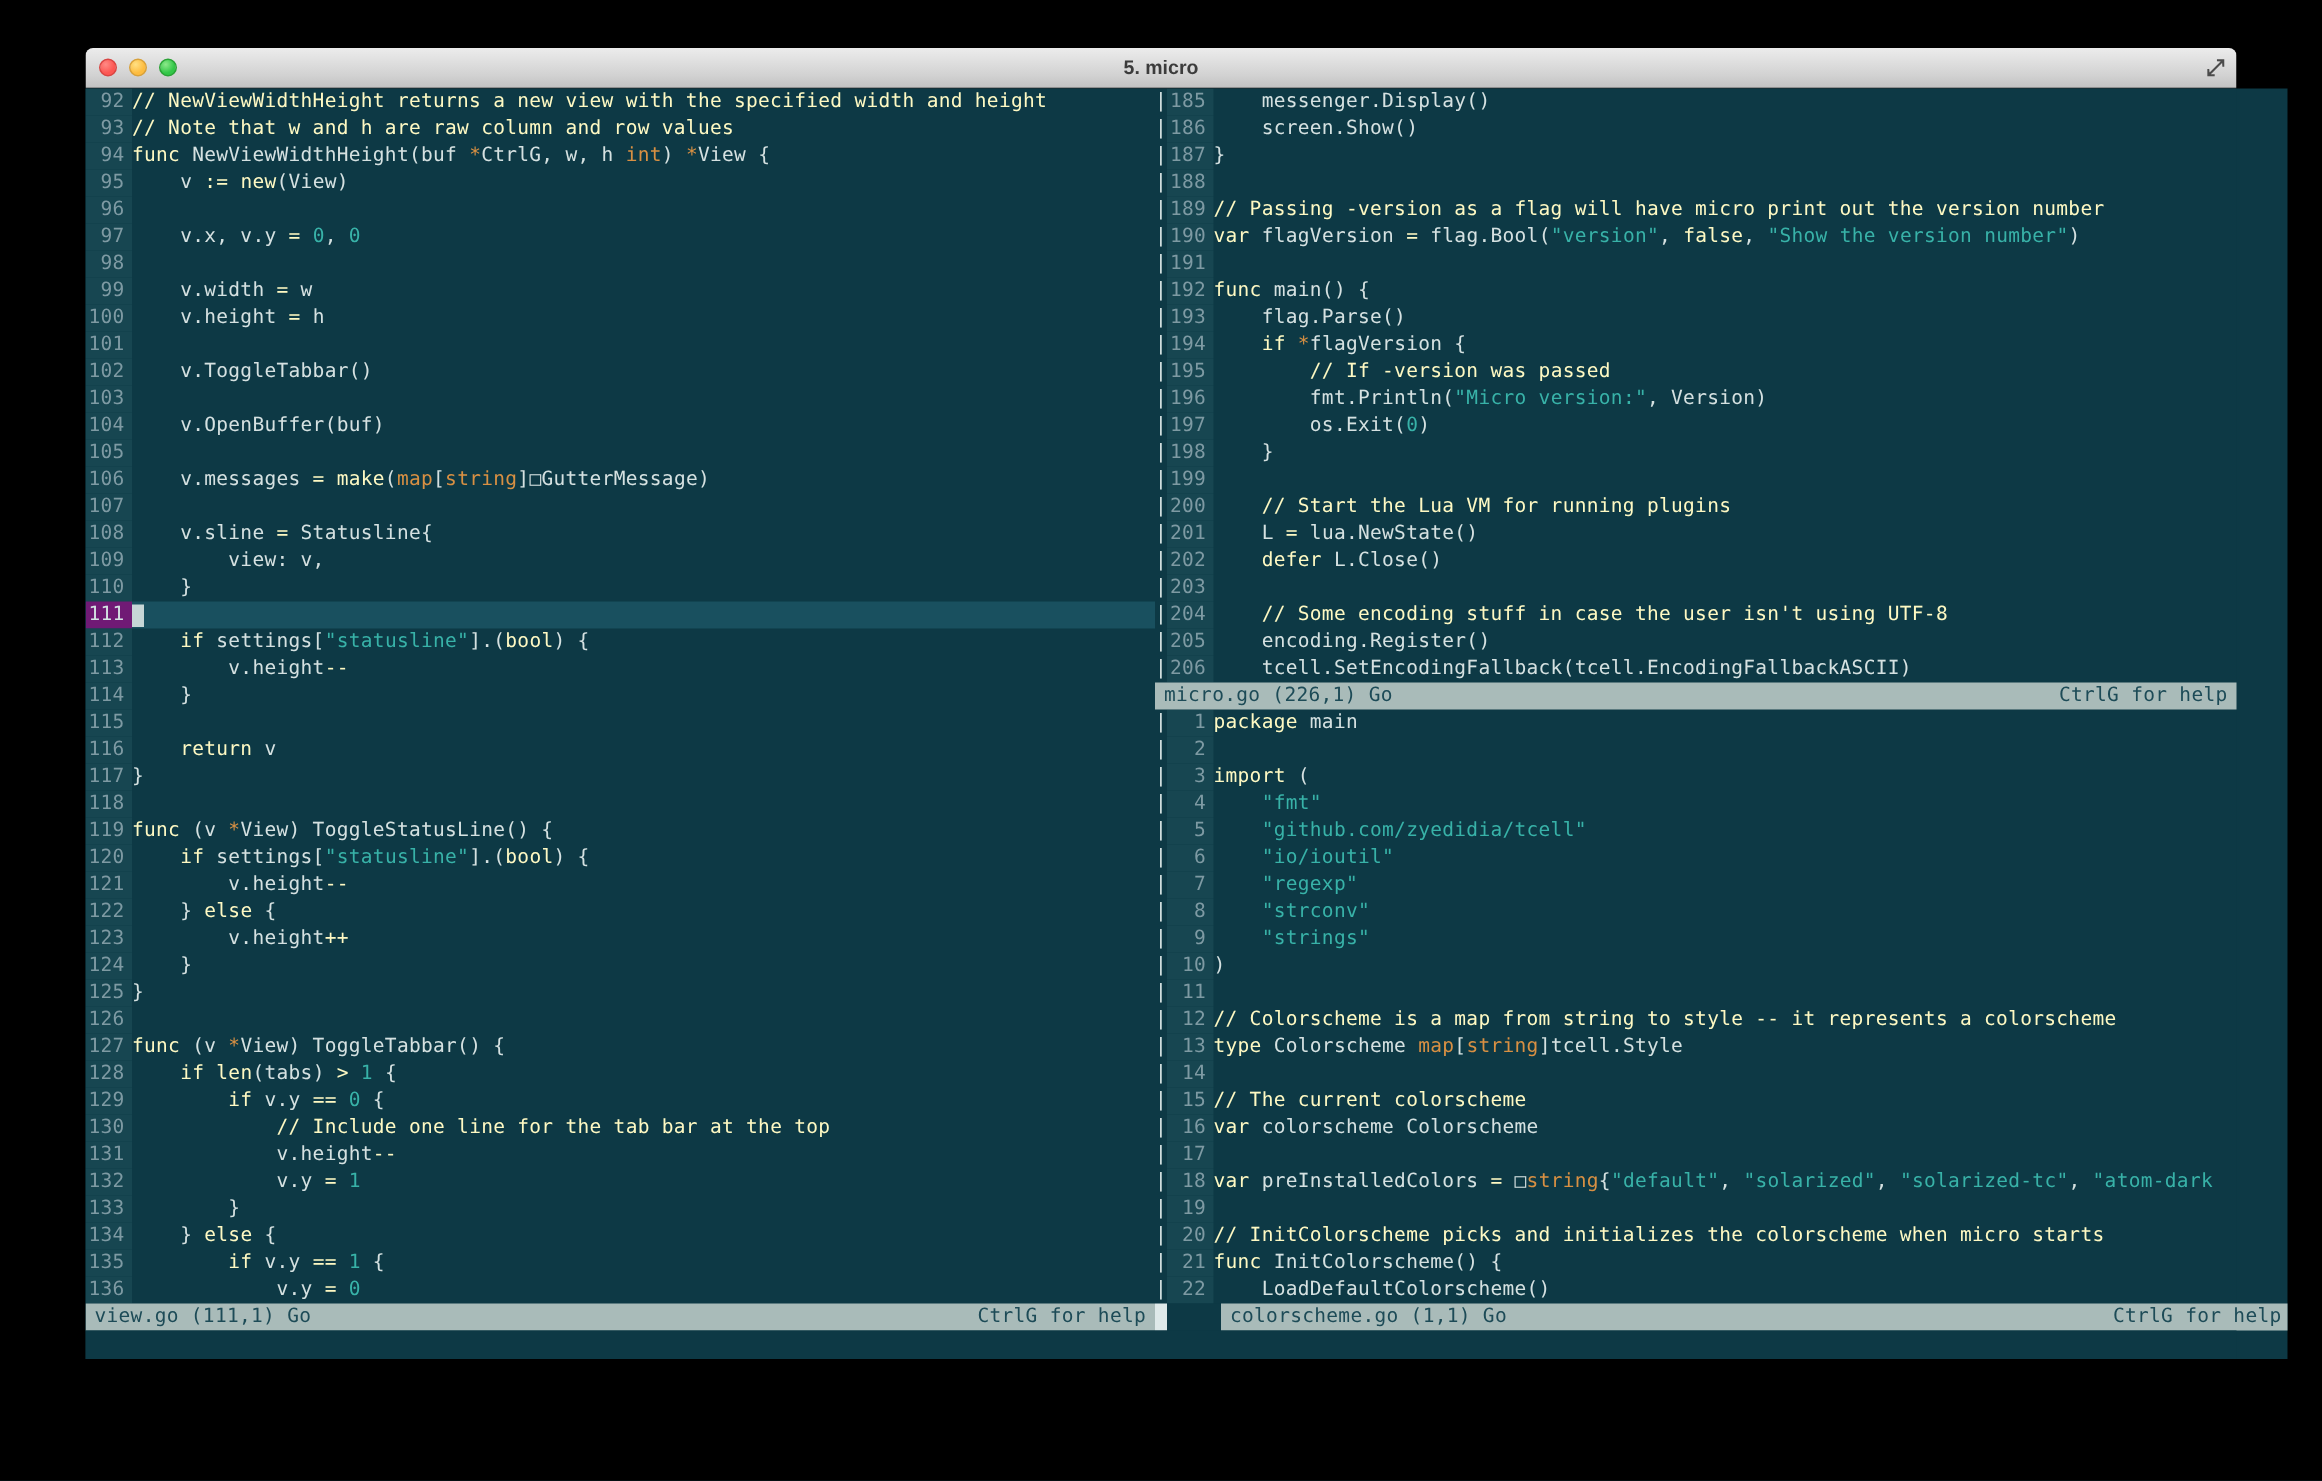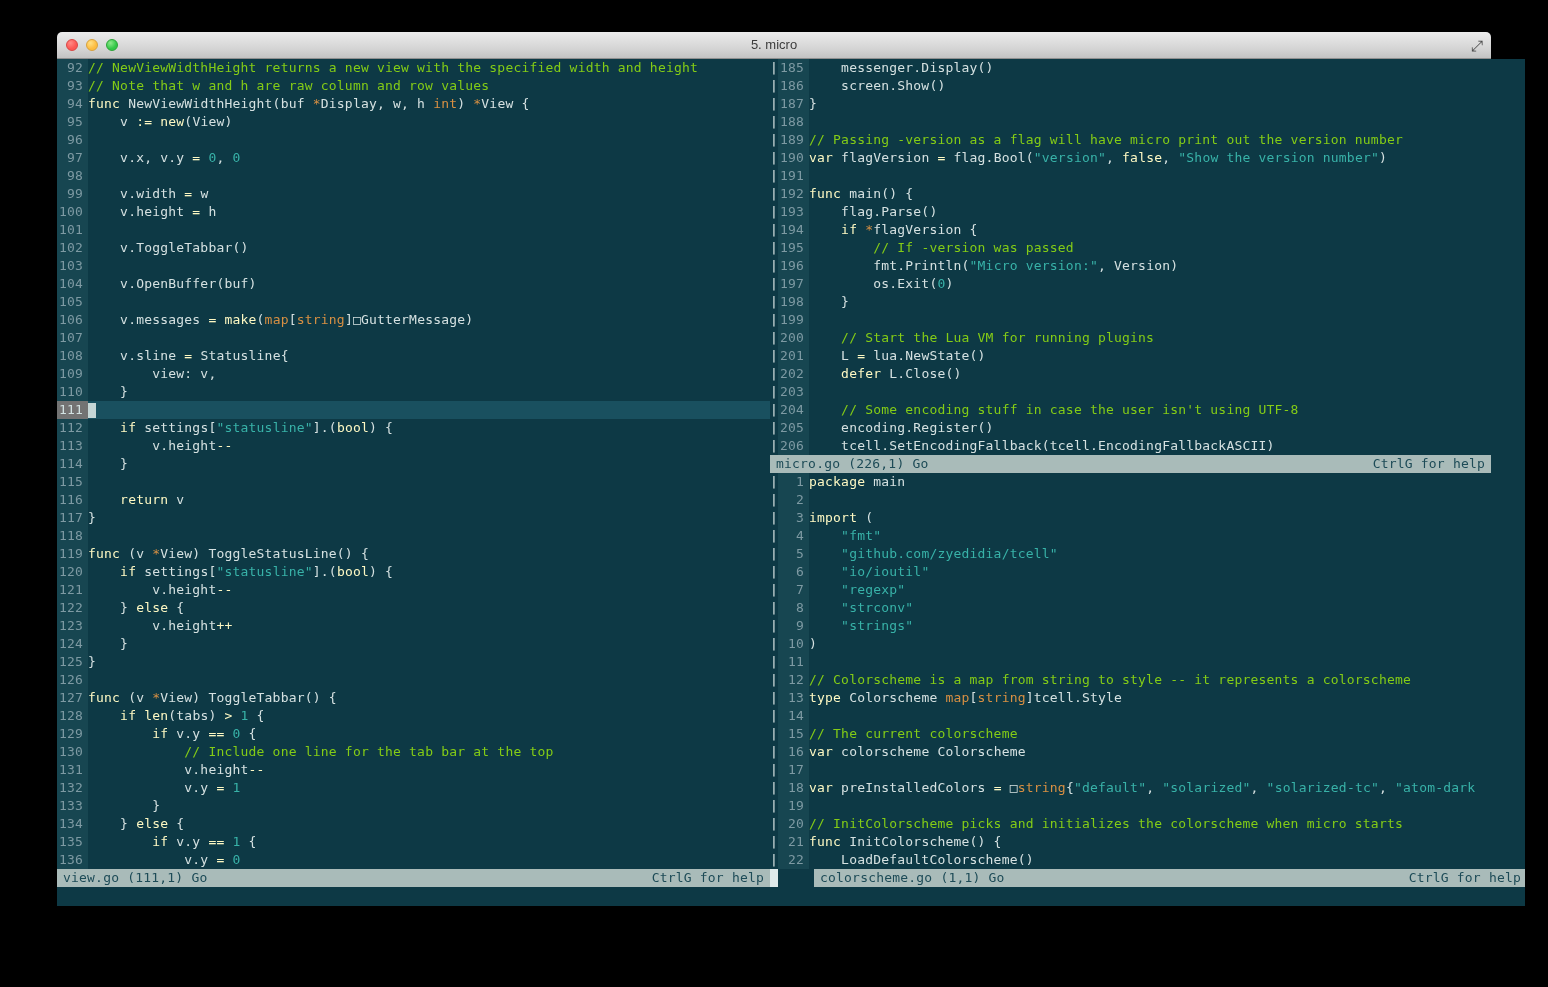--- a/index.html
+++ b/index.html
@@ -2,44 +2,44 @@
 <html><head>
 <meta charset="utf-8">
 <style>
   html,body{margin:0;padding:0;background:#000;width:1548px;height:987px;overflow:hidden;}
   .window{position:absolute;left:57px;top:32px;width:1434px;height:874px;border-radius:5px 5px 0 0;
           box-shadow:0 8px 30px rgba(0,0,0,.8);}
   
   .titlebar{position:absolute;left:0;top:0;width:100%;height:27px;border-radius:5px 5px 0 0;
             background:linear-gradient(#ececec,#d2d2d2 70%,#c3c3c3);
             border-bottom:1px solid #8f8f8f;box-sizing:border-box;
-            font-family:"Liberation Sans",sans-serif;font-size:13px;color:#3c3c3c;}
+            font-family:"Liberation Sans",sans-serif;font-size:13px;color:#3c3c3c;font-weight:bold;}
   .lights{position:absolute;left:9px;top:7px;display:flex;gap:8px;}
   .light{width:12px;height:12px;border-radius:50%;box-sizing:border-box;}
   .light.red{background:radial-gradient(circle at 35% 30%,#ff8a85,#fc5753 60%);border:1px solid #d94542;}
   .light.yellow{background:radial-gradient(circle at 35% 30%,#ffe084,#fdbc40 60%);border:1px solid #d8a13a;}
   .light.green{background:radial-gradient(circle at 35% 30%,#8ce98a,#33c748 60%);border:1px solid #2aa336;}
   .title{position:absolute;left:0;right:0;top:0;height:27px;line-height:26px;text-align:center;}
   .resize{position:absolute;right:8px;top:4px;font-size:15px;color:#4b4b4b;line-height:20px;}
   
   .content{position:absolute;left:0;top:27px;width:1434px;height:847px;background:#0d3945;overflow:hidden;
            font-family:"DejaVu Sans Mono",monospace;font-size:13px;line-height:18px;letter-spacing:.2px;padding-left:34px;}
   .pane{position:absolute;overflow:hidden;background:#0d3945;}
   .pane-left{left:0;top:0;width:713px;height:810px;}
   .pane-rtop{left:713px;top:0;width:721px;height:396px;}
   .pane-rbot{left:713px;top:414px;width:721px;height:396px;}
   .row{display:flex;height:18px;white-space:pre;}
   .row.cur{background:#19505f;}
   .bar{width:8px;flex:none;color:#d8e4e4;text-align:left;}
   .gut{flex:none;width:24px;padding:0 5px 0 2px;text-align:right;background:#174651;color:#7e9aa3;}
-  .row.cur .gut{background:#737373;color:#d3e3e3;}
+  .row.cur .gut{background:#701a75;color:#d3e3e3;}
   .code{flex:1;white-space:pre;overflow:hidden;}
   .cursor{display:inline-block;width:8px;height:15px;background:#c6d6d6;transform:translateY(2px);}
   .tok-d{color:#d5e1e1}.tok-k{color:#fef9c3}.tok-t{color:#d89043}
-  .tok-s{color:#38b2a8}.tok-n{color:#38b2a8}.tok-c{color:#84cc16}
+  .tok-s{color:#38b2a8}.tok-n{color:#38b2a8}.tok-c{color:#fef9c3}
   
   .status{position:absolute;height:18px;background:#a9bbb9;color:#1d4b57;line-height:18px;
           display:flex;justify-content:space-between;padding:0 6px;box-sizing:border-box;white-space:pre;}
   .status-mid{left:713px;top:396px;width:721px;}
   .status-bl{left:0;top:810px;width:713px;gap:44px;}
   .status-br{left:721px;top:810px;width:713px;margin-left:36px;}
   .status-div{position:absolute;left:713px;top:810px;width:8px;height:18px;background:#dfe9e9;}
   .bottom-strip{position:absolute;left:0;top:828px;width:1434px;height:19px;background:#0d3945;}
 </style>
 </head>
@@ -53,21 +53,21 @@
       <div class="light green"></div>
     </div>
     <div class="title">5. micro</div>
     <div class="resize">⤢</div>
   </div>
 
   <div class="content">
     <div class="pane pane-left" id="pane-left">
         <div class="row"><span class="gut"> 92</span><span class="code"><span class="tok-c">// NewViewWidthHeight returns a new view with the specified width and height</span></span></div>
         <div class="row"><span class="gut"> 93</span><span class="code"><span class="tok-c">// Note that w and h are raw column and row values</span></span></div>
-        <div class="row"><span class="gut"> 94</span><span class="code"><span class="tok-k">func</span><span class="tok-d"> NewViewWidthHeight(buf </span><span class="tok-t">*</span><span class="tok-d">Display, w, h </span><span class="tok-t">int</span><span class="tok-d">) </span><span class="tok-t">*</span><span class="tok-d">View {</span></span></div>
+        <div class="row"><span class="gut"> 94</span><span class="code"><span class="tok-k">func</span><span class="tok-d"> NewViewWidthHeight(buf </span><span class="tok-t">*</span><span class="tok-d">CtrlG, w, h </span><span class="tok-t">int</span><span class="tok-d">) </span><span class="tok-t">*</span><span class="tok-d">View {</span></span></div>
         <div class="row"><span class="gut"> 95</span><span class="code"><span class="tok-d">    v </span><span class="tok-k">:=</span><span class="tok-d"> </span><span class="tok-k">new</span><span class="tok-d">(View)</span></span></div>
         <div class="row"><span class="gut"> 96</span><span class="code"></span></div>
         <div class="row"><span class="gut"> 97</span><span class="code"><span class="tok-d">    v.x, v.y </span><span class="tok-k">=</span><span class="tok-d"> </span><span class="tok-n">0</span><span class="tok-d">, </span><span class="tok-n">0</span></span></div>
         <div class="row"><span class="gut"> 98</span><span class="code"></span></div>
         <div class="row"><span class="gut"> 99</span><span class="code"><span class="tok-d">    v.width </span><span class="tok-k">=</span><span class="tok-d"> w</span></span></div>
         <div class="row"><span class="gut">100</span><span class="code"><span class="tok-d">    v.height </span><span class="tok-k">=</span><span class="tok-d"> h</span></span></div>
         <div class="row"><span class="gut">101</span><span class="code"></span></div>
         <div class="row"><span class="gut">102</span><span class="code"><span class="tok-d">    v.ToggleTabbar()</span></span></div>
         <div class="row"><span class="gut">103</span><span class="code"></span></div>
         <div class="row"><span class="gut">104</span><span class="code"><span class="tok-d">    v.OpenBuffer(buf)</span></span></div>

